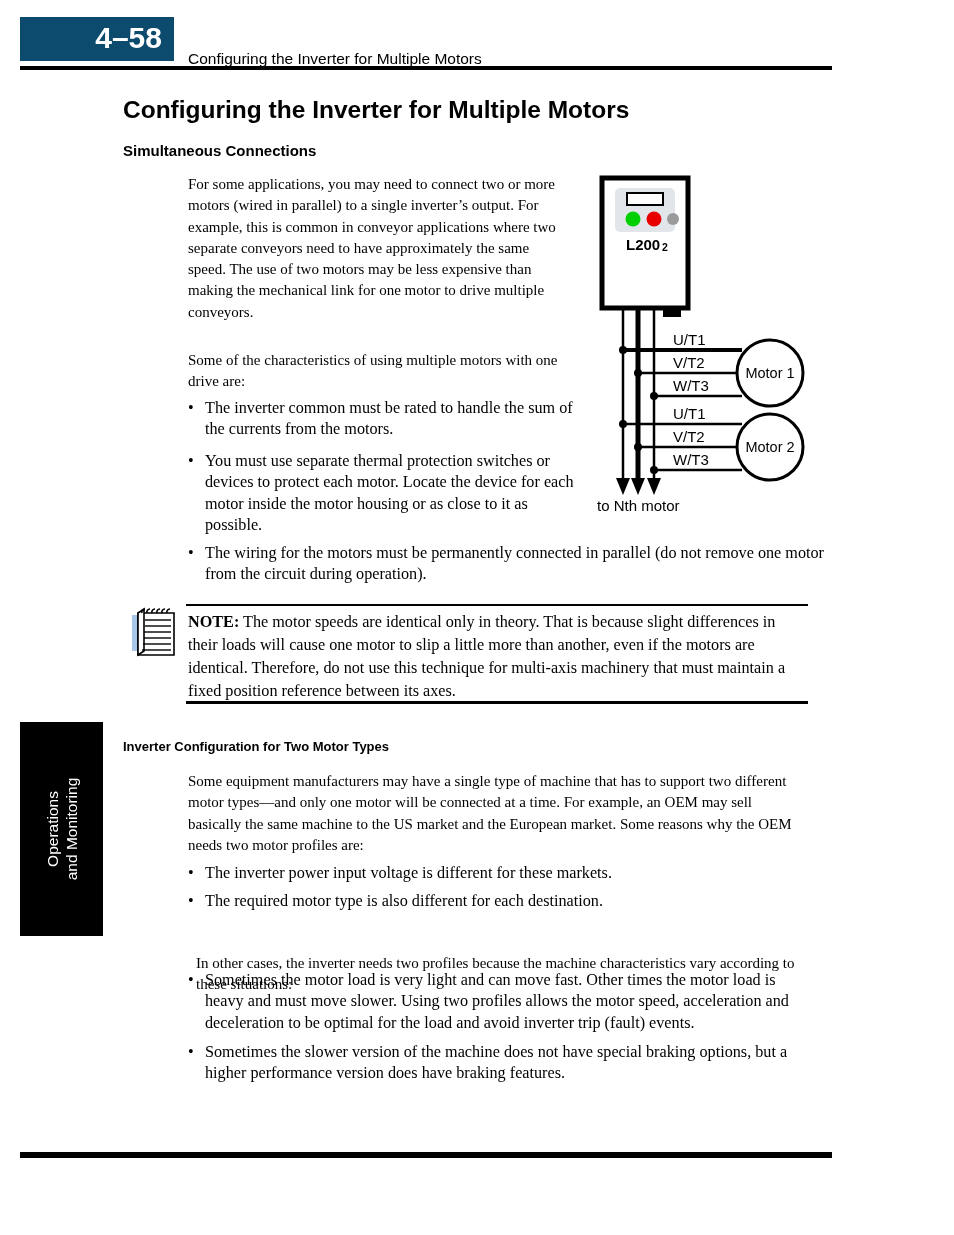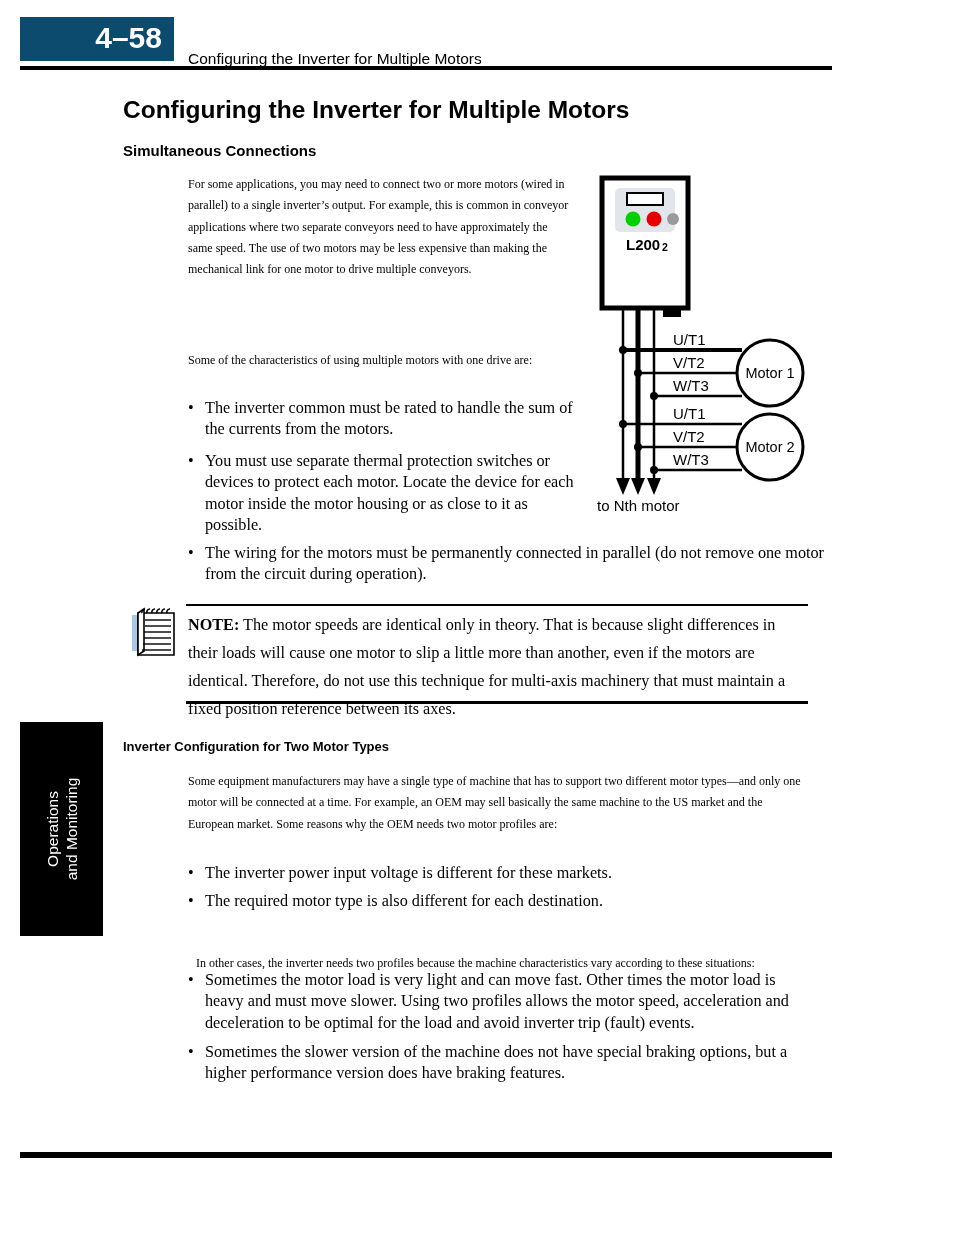--- a/index.html
+++ b/index.html
@@ -81,21 +81,21 @@
     font-family: "Liberation Sans", sans-serif;
     font-weight: bold;
     font-size: 13px;
     white-space: nowrap;
   }
 
   
   .para {
     position: absolute;
     font-family: "Liberation Serif", serif;
-    font-size: 12px;
+    font-size: 15px;
     line-height: 21.3px;
     text-align: left;
   }
   .bullet-row {
     position: absolute;
     display: flex;
     font-family: "Liberation Serif", serif;
     font-size: 16.2px;
     line-height: 21.3px;
   }
@@ -132,21 +132,21 @@
     left: 186px; top: 701px;
     width: 622px; height: 3px;
     background: #000000;
   }
   #note-body {
     position: absolute;
     left: 188px; top: 611px;
     width: 620px;
     font-family: "Liberation Serif", serif;
     font-size: 16.2px;
-    line-height: 28px;
+    line-height: 23px;
   }
   #note-label { font-weight: bold; }
 
   
   #note-icon {
     position: absolute;
     left: 128px;
     top: 607px;
     width: 52px;
     height: 52px;

